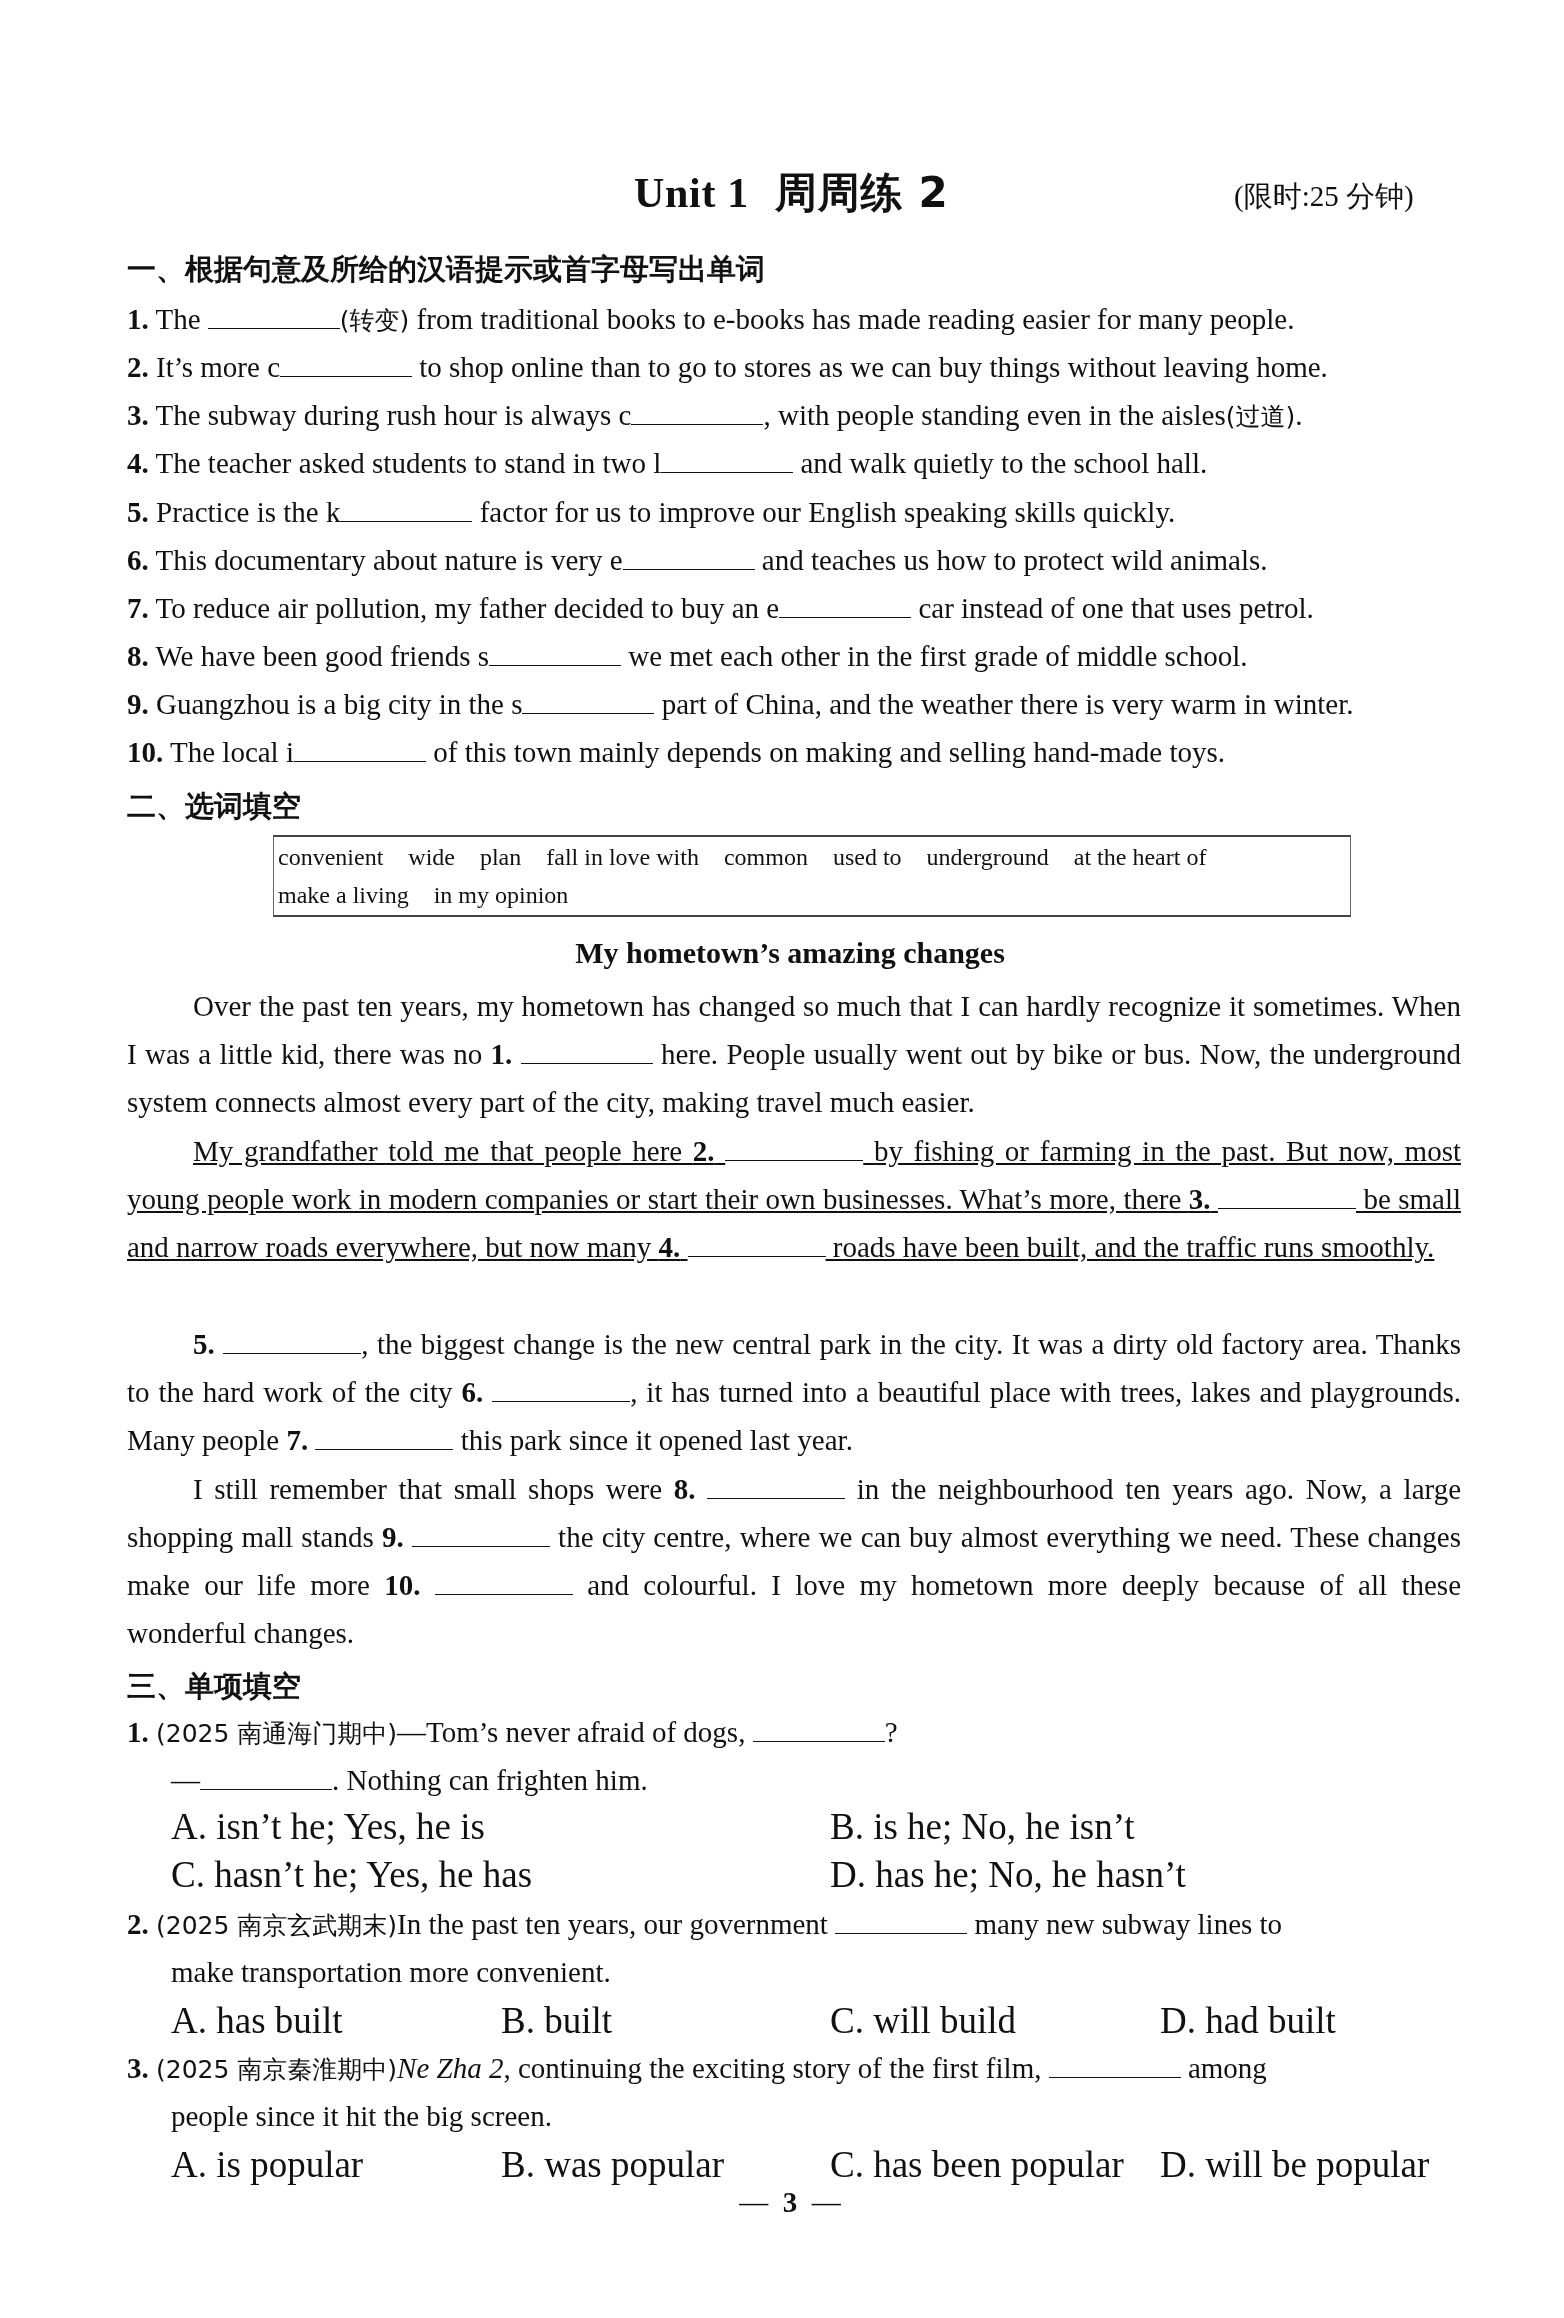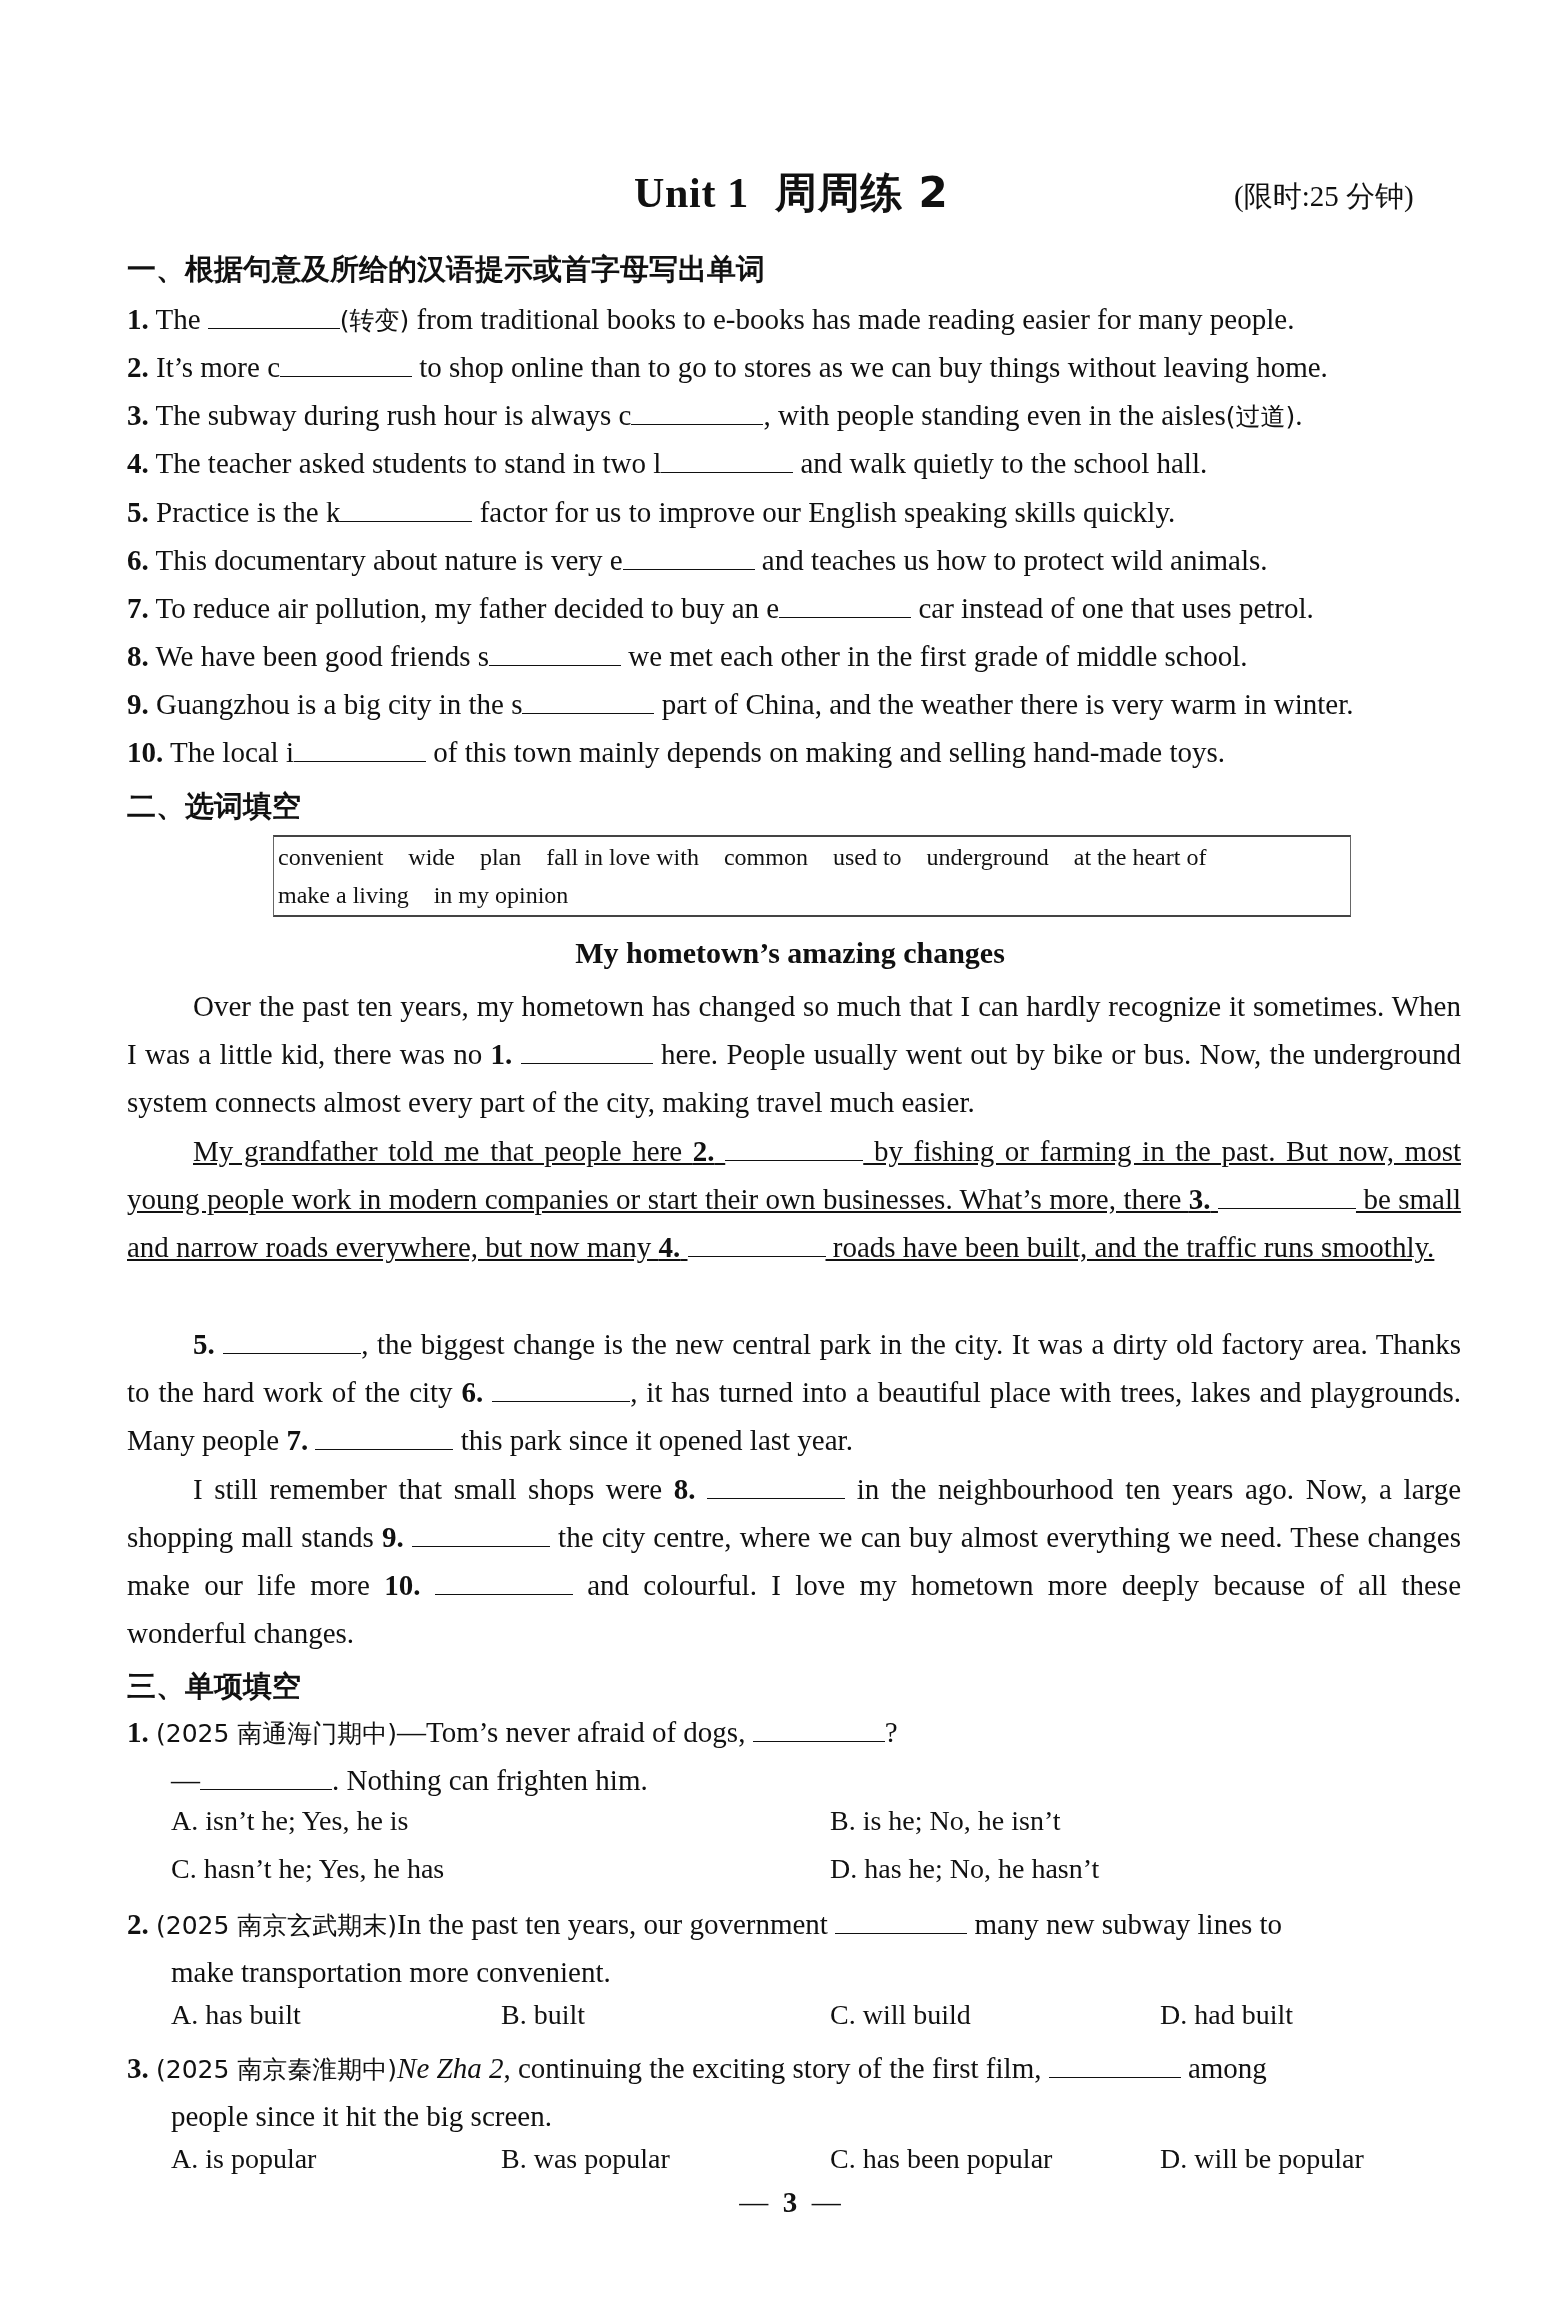--- a/index.html
+++ b/index.html
@@ -19,21 +19,21 @@
   .b2 { width: 138px; }
   .cjk-inline { font-family: "DejaVu Sans", sans-serif; font-size: 25px; }
   .wordbox { position: absolute; left: 265px; top: 835px; width: 1040px; height: 78px;
              border-top: 2px solid #444; border-bottom: 2px solid #444; border-left: 0.7px solid #666; border-right: 0.7px solid #666; padding-left: 36px; }
   .wordbox .row { position: absolute; left: 4px; font-size: 24px; white-space: nowrap; }
   .wordbox .row span { margin-right: 25px; }
   .passage-title { position: absolute; left: 0; width: 1564px; top: 936px; text-align: center;
                    font-size: 30px; font-weight: bold; }
   .para { position: absolute; left: 119px; width: 1334px; font-size: 29px; text-align: justify; line-height: 48px; }
   .para p { margin: 0; text-indent: 66px; }
-  .option { position: absolute; font-size: 28px; white-space: nowrap; }
+  .option { position: absolute; font-size: 37px; white-space: nowrap; }
   .footer { position: absolute; top: 2186px; left: 0; width: 1564px; text-align: center; font-size: 29px; font-weight: bold; }
   .footer .dash { font-weight: normal; margin: 0 14.5px; }
 </style>
 </head>
 <body>
 
 <div class="page">
 
   <div class="title-row">
     <div class="title">

